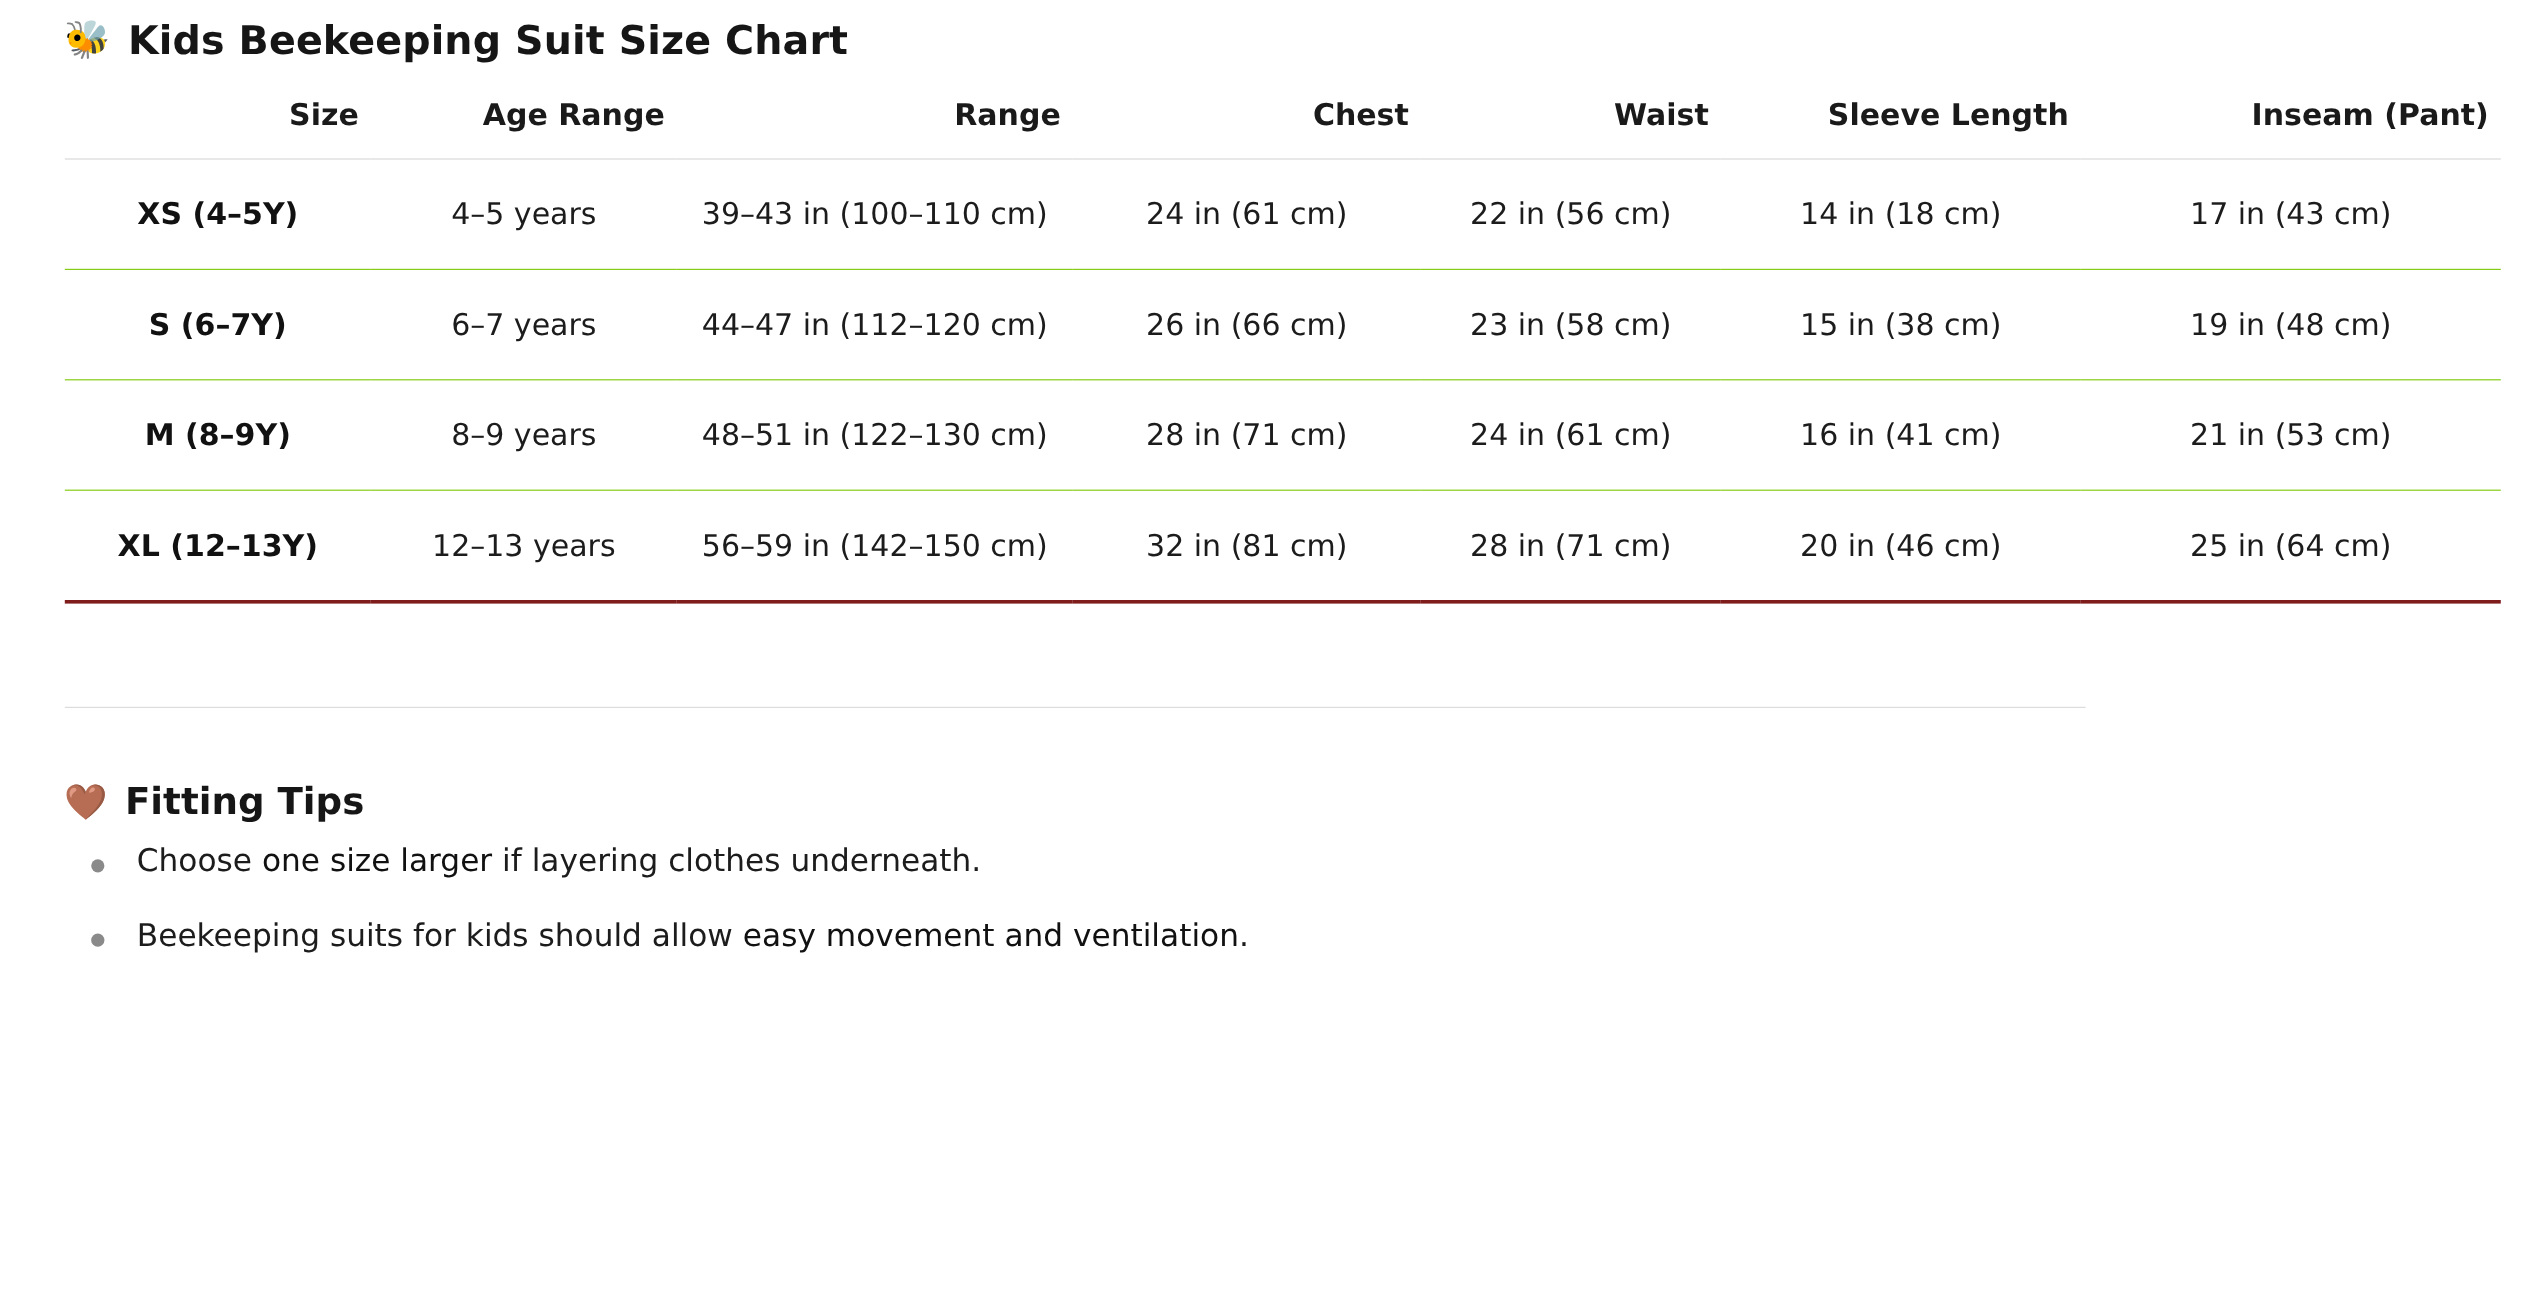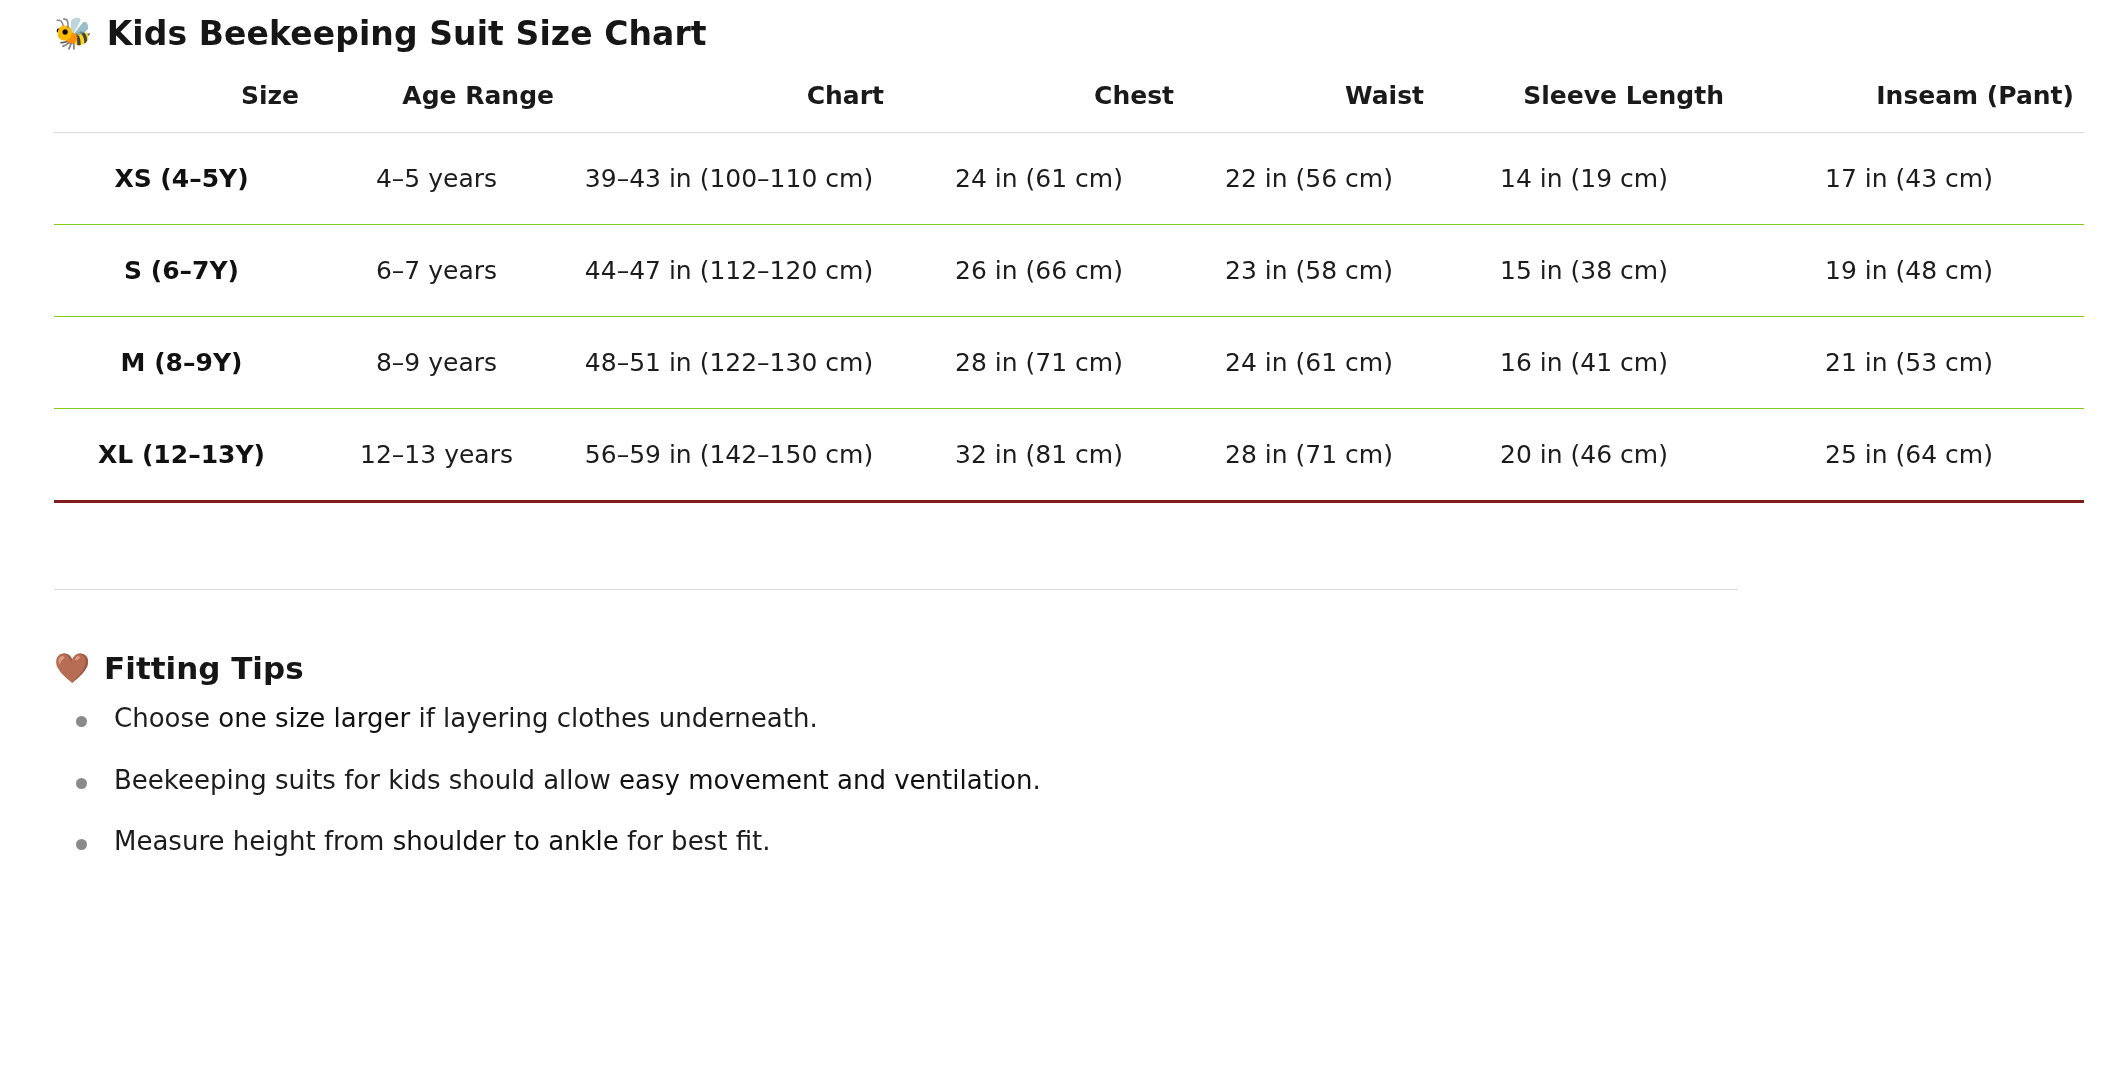--- a/index.html
+++ b/index.html
@@ -128,35 +128,35 @@
         <col class="c-height">
         <col class="c-chest">
       <col class="c-waist">
         <col class="c-sleeve">
         <col class="c-inseam">
     </colgroup>
     <thead>
       <tr>
         <th>Size</th>
         <th>Age Range</th>
-        <th>Chart</th>
+        <th>Range</th>
         <th>Chest</th>
         <th>Waist</th>
         <th>Sleeve Length</th>
         <th>Inseam (Pant)</th>
       </tr>
     </thead>
     <tbody>
       <tr>
         <td class="size-cell">XS (4–5Y)</td>
         <td>4–5 years</td>
         <td>39–43 in (100–110 cm)</td>
         <td>24 in (61 cm)</td>
         <td>22 in (56 cm)</td>
-        <td>14 in (19 cm)</td>
+        <td>14 in (18 cm)</td>
         <td>17 in (43 cm)</td>
       </tr>
       <tr>
         <td class="size-cell">S (6–7Y)</td>
         <td>6–7 years</td>
         <td>44–47 in (112–120 cm)</td>
         <td>26 in (66 cm)</td>
         <td>23 in (58 cm)</td>
         <td>15 in (38 cm)</td>
         <td>19 in (48 cm)</td>
@@ -189,18 +189,15 @@
     <span>Fitting Tips</span>
   </h2>
 
   <ul class="tips">
     <li>
       <span>Choose </span><b>one size larger</b><span> if layering clothes underneath.</span>
     </li>
     <li>
       <span>Beekeeping suits for kids should allow </span><b>easy movement and ventilation</b><span>.</span>
     </li>
-    <li>
-      <span>Measure height from </span><b>shoulder to ankle</b><span> for best fit.</span>
-    </li>
   </ul>
 
 </div>
 
 </body></html>

